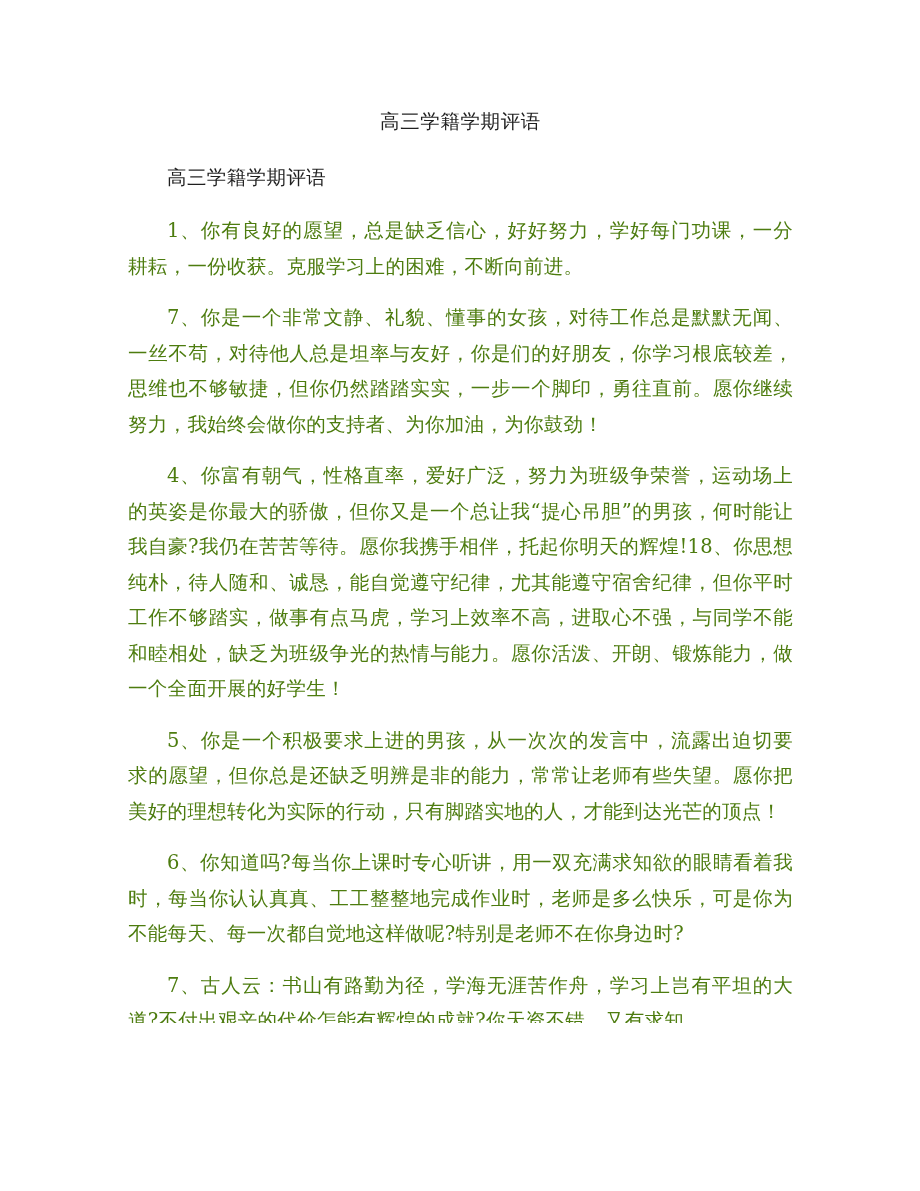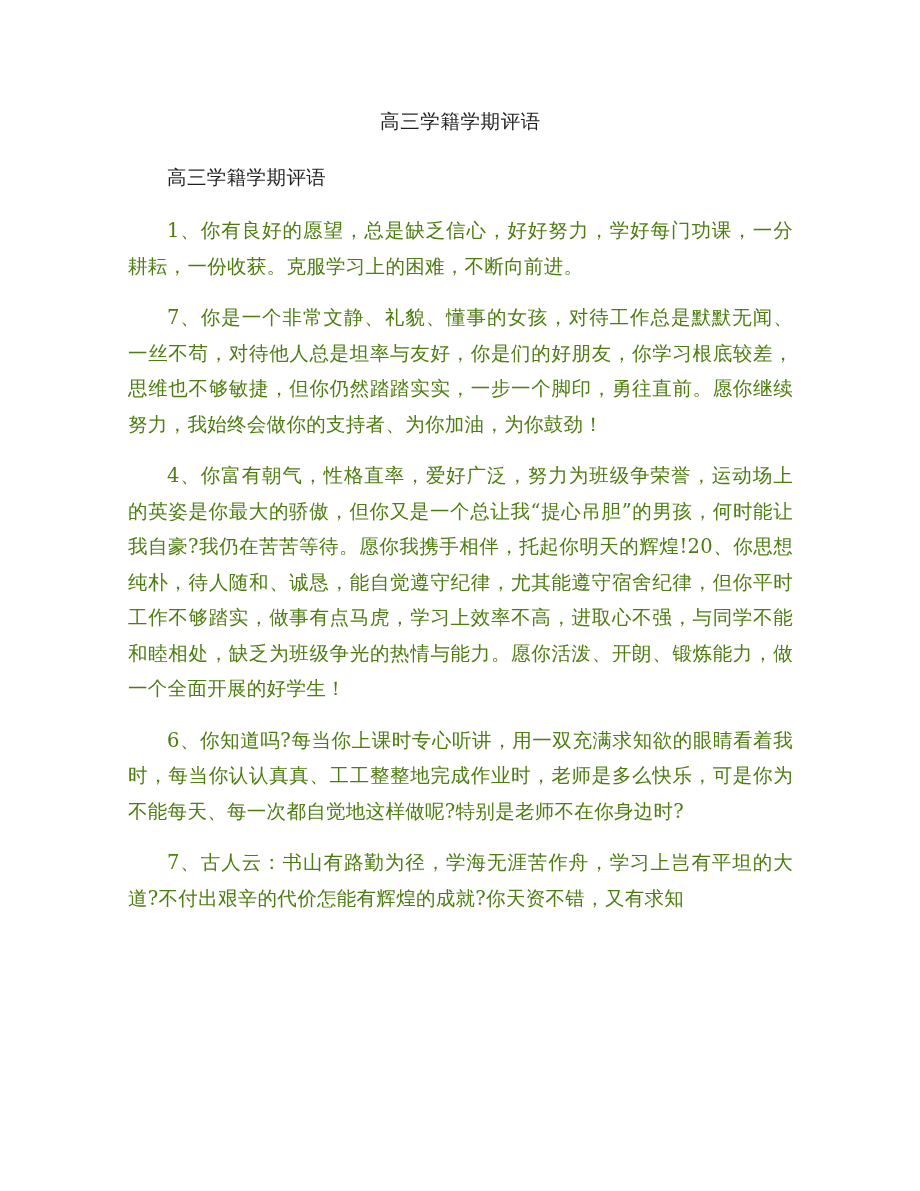--- a/index.html
+++ b/index.html
@@ -67,21 +67,22 @@
 
     <h1 class="doc-title">高三学籍学期评语</h1>
 
     <p class="subtitle">高三学籍学期评语</p>
 
     <p class="para">1、你有良好的愿望，总是缺乏信心，好好努力，学好每门功课，一分耕耘，一份收获。克服学习上的困难，不断向前进。</p>
 
     <p class="para">7、你是一个非常文静、礼貌、懂事的女孩，对待工作总是默默无闻、一丝不苟，对待他人总是坦率与友好，你是们的好朋友，你学习根底较差，思维也不够敏捷，但你仍然踏踏实实，一步一个脚印，勇往直前。愿你继续努力，我始终会做你的支持者、为你加油，为你鼓劲！</p>
 
 
-    <p class="para">4、你富有朝气，性格直率，爱好广泛，努力为班级争荣誉，运动场上的英姿是你最大的骄傲，但你又是一个总让我“提心吊胆”的男孩，何时能让我自豪?我仍在苦苦等待。愿你我携手相伴，托起你明天的辉煌!20、你思想纯朴，待人随和、诚恳，能自觉遵守纪律，尤其能遵守宿舍纪律，但你平时工作不够踏实，做事有点马虎，学习上效率不高，进取心不强，与同学不能和睦相处，缺乏为班级争光的热情与能力。愿你活泼、开朗、锻炼能力，做一个全面开展的好学生！</p>
+    <p class="para">4、你富有朝气，性格直率，爱好广泛，努力为班级争荣誉，运动场上的英姿是你最大的骄傲，但你又是一个总让我“提心吊胆”的男孩，何时能让我自豪?我仍在苦苦等待。愿你我携手相伴，托起你明天的辉煌!18、你思想纯朴，待人随和、诚恳，能自觉遵守纪律，尤其能遵守宿舍纪律，但你平时工作不够踏实，做事有点马虎，学习上效率不高，进取心不强，与同学不能和睦相处，缺乏为班级争光的热情与能力。愿你活泼、开朗、锻炼能力，做一个全面开展的好学生！</p>
 
+    <p class="para">5、你是一个积极要求上进的男孩，从一次次的发言中，流露出迫切要求的愿望，但你总是还缺乏明辨是非的能力，常常让老师有些失望。愿你把美好的理想转化为实际的行动，只有脚踏实地的人，才能到达光芒的顶点！</p>
 
     <p class="para">6、你知道吗?每当你上课时专心听讲，用一双充满求知欲的眼睛看着我时，每当你认认真真、工工整整地完成作业时，老师是多么快乐，可是你为不能每天、每一次都自觉地这样做呢?特别是老师不在你身边时?</p>
 
     <p class="para">7、古人云：书山有路勤为径，学海无涯苦作舟，学习上岂有平坦的大道?不付出艰辛的代价怎能有辉煌的成就?你天资不错，又有求知</p>
 
   </div>
 </div>
 
 </body></html>

